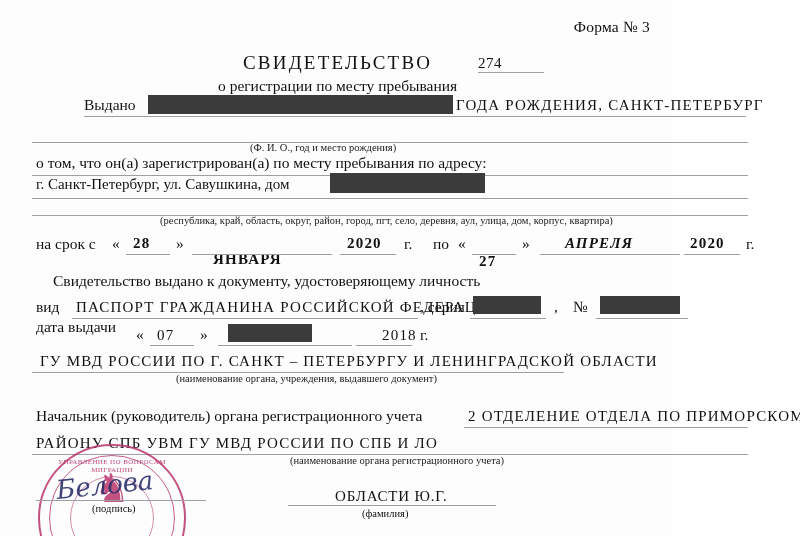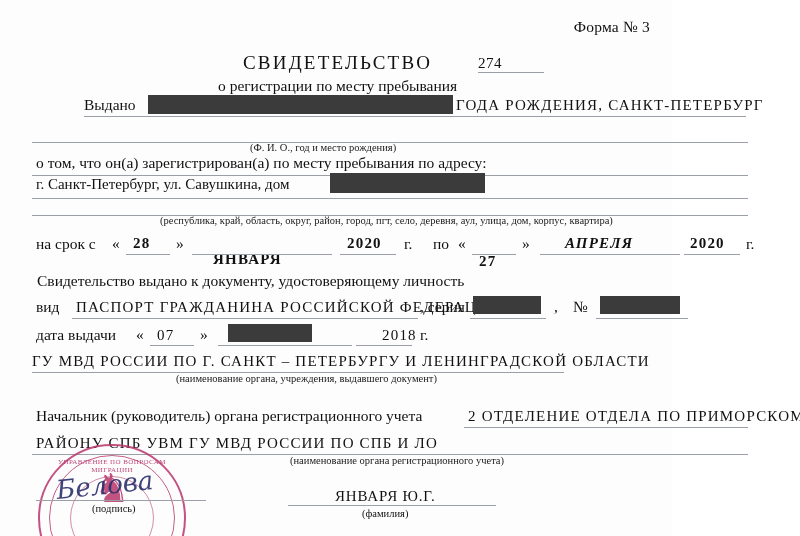--- a/index.html
+++ b/index.html
@@ -220,45 +220,45 @@
   <div class="row-label" style="left:458px; top:235px;">«</div>
   <div class="value value-sp" style="left:479px; top:235px; font-weight:bold;margin-top:18px;">27</div>
   <div class="rule" style="left:472px; top:254px; width:44px;"></div>
   <div class="row-label" style="left:522px; top:235px;">»</div>
   <div class="value value-sp" style="left:565px; top:235px; font-weight:bold;font-style:italic;">АПРЕЛЯ</div>
   <div class="rule" style="left:540px; top:254px; width:140px;"></div>
   <div class="value value-sp" style="left:690px; top:235px; font-weight:bold;">2020</div>
   <div class="rule" style="left:684px; top:254px; width:56px;"></div>
   <div class="row-label" style="left:746px; top:235px;">г.</div>
 
-  <div class="row-label" style="left:37px; top:272px;">Свидетельство выдано к документу, удостоверяющему личность</div>
+  <div class="row-label" style="left:53px; top:272px;">Свидетельство выдано к документу, удостоверяющему личность</div>
 
   <div class="row-label" style="left:36px; top:298px;">вид</div>
   <div class="value value-sp" style="left:76px; top:299px;">ПАСПОРТ ГРАЖДАНИНА РОССИЙСКОЙ ФЕДЕРАЦИИ</div>
   <div class="rule" style="left:72px; top:318px; width:346px;"></div>
   <div class="row-label" style="left:420px; top:298px;">, серия</div>
   <div class="redact" style="left:473px; top:296px; width:68px; height:18px;"></div>
   <div class="rule" style="left:470px; top:318px; width:76px;"></div>
   <div class="row-label" style="left:554px; top:298px;">,</div>
   <div class="row-label" style="left:573px; top:298px;">№</div>
   <div class="redact" style="left:600px; top:296px; width:80px; height:18px;"></div>
   <div class="rule" style="left:596px; top:318px; width:92px;"></div>
 
-  <div class="row-label" style="left:36px; top:326px;text-align:right;">дата выдачи</div>
+  <div class="row-label" style="left:36px; top:318px;text-align:right;">дата выдачи</div>
   <div class="row-label" style="left:136px; top:326px;">«</div>
   <div class="value value-sp" style="left:157px; top:327px;">07</div>
   <div class="rule" style="left:150px; top:345px; width:44px;"></div>
   <div class="row-label" style="left:200px; top:326px;">»</div>
   <div class="redact" style="left:228px; top:324px; width:84px; height:18px;"></div>
   <div class="rule" style="left:218px; top:345px; width:134px;"></div>
   <div class="value value-sp" style="left:382px; top:327px;">2018</div>
   <div class="rule" style="left:356px; top:345px; width:56px;"></div>
   <div class="row-label" style="left:420px; top:326px;">г.</div>
 
-  <div class="value value-sp" style="left:32px; top:353px;text-align:right;">ГУ  МВД  РОССИИ  ПО  Г. САНКТ – ПЕТЕРБУРГУ  И  ЛЕНИНГРАДСКОЙ ОБЛАСТИ</div>
+  <div class="value value-sp" style="left:40px; top:353px;text-align:right;">ГУ  МВД  РОССИИ  ПО  Г. САНКТ – ПЕТЕРБУРГУ  И  ЛЕНИНГРАДСКОЙ ОБЛАСТИ</div>
   <div class="rule" style="left:32px; top:372px; width:532px;"></div>
   <div class="hint" style="left:176px; top:373px; width:380px;">(наименование органа, учреждения, выдавшего документ)</div>
 
   <div class="row-label" style="left:36px; top:407px;">Начальник (руководитель) органа регистрационного учета</div>
   <div class="value value-sp" style="left:468px; top:408px;">2 ОТДЕЛЕНИЕ ОТДЕЛА  ПО ПРИМОРСКОМУ</div>
   <div class="rule" style="left:464px; top:427px; width:284px;"></div>
   <div class="value value-sp" style="left:36px; top:435px;">РАЙОНУ СПБ УВМ  ГУ  МВД  РОССИИ  ПО  СПБ  И  ЛО</div>
   <div class="rule" style="left:32px; top:454px; width:716px;"></div>
   <div class="hint" style="left:290px; top:455px; width:220px;">(наименование органа регистрационного учета)</div>
 
@@ -268,17 +268,17 @@
     <div class="stamp-core"></div>
     <div class="stamp-text-top">УПРАВЛЕНИЕ ПО ВОПРОСАМ МИГРАЦИИ</div>
     <div class="stamp-emblem">♞</div>
 
   </div>
 
   <div class="signature">Белова</div>
   <div class="rule" style="left:36px; top:500px; width:170px;"></div>
   <div class="sign-hint">(подпись)</div>
 
-  <div class="fam-name">ЯНВАРЯ Ю.Г.</div>
+  <div class="fam-name">ОБЛАСТИ Ю.Г.</div>
   <div class="rule" style="left:288px; top:505px; width:208px;"></div>
   <div class="fam-hint">(фамилия)</div>
 
 </div>
 
 </body></html>

